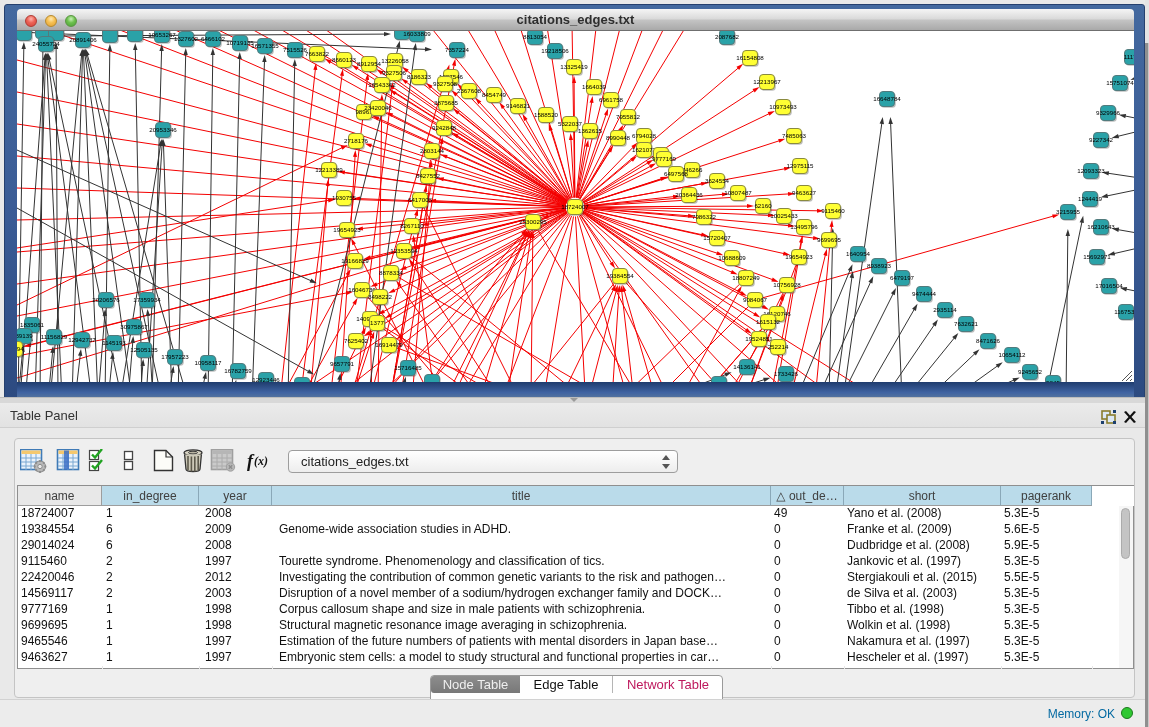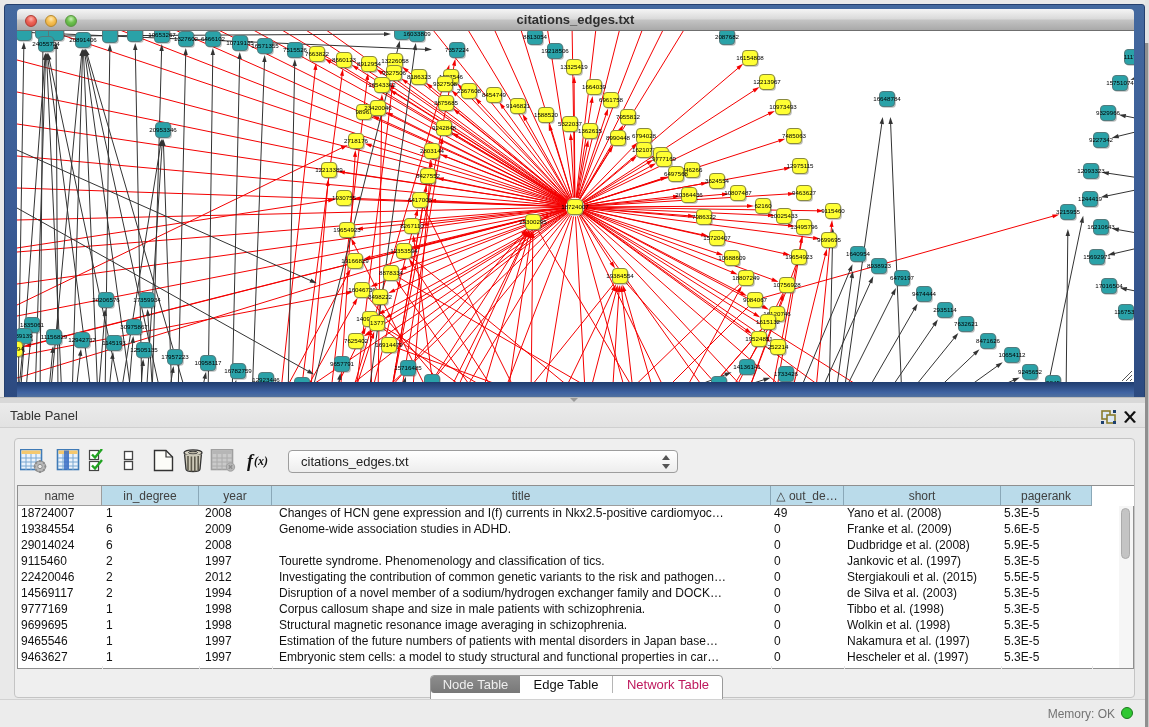--- a/index.html
+++ b/index.html
@@ -41,21 +41,21 @@
 .c6{left:986px;width:86px}
 #vsb{left:1119px;top:506px;width:14px;height:162px;background:#f6f6f6}
 #vthumb{left:1121px;top:508px;width:9px;height:51px;background:#c4c4c4;border:1px solid #ababab;border-radius:5px}
 
 #tabs{left:430px;top:675px;width:293px;height:35px;border:1px solid #9a9a9a;border-radius:4px;background:#fff;font-size:13px}
 #tabA{position:absolute;left:0;top:0;width:89px;height:17px;background:linear-gradient(180deg,#8d8d8d,#787878);border-radius:3px 0 0 3px;color:#efefef;text-align:center;line-height:17px}
 #tabB{position:absolute;left:89px;top:0;width:93px;height:17px;color:#111;text-align:center;line-height:17px;border-right:1px solid #b5b5b5}
 #tabC{position:absolute;left:182px;top:0;width:110px;height:17px;color:#be185d;text-align:center;line-height:17px}
 
 #status{left:0;top:699px;width:1145px;height:28px;background:#ececec;border-top:1px solid #d2d2d2}
-#mem{right:34px;top:707px;font-size:12px;color:#737373;position:absolute}
+#mem{right:34px;top:707px;font-size:12px;color:#0369a1;position:absolute}
 #memdot{right:16px;top:707px;width:12px;height:12px;border-radius:50%;background:#2fc832;border:1px solid #1c7a1e;position:absolute}
 </style></head><body>
 <div class="abs" id="frame"></div>
 <div class="abs" id="titlebar">
     <div id="title">citations_edges.txt</div>
   </div>
 <div class="abs tl" id="tl1"></div>
 <div class="abs tl" id="tl2"></div>
 <div class="abs tl" id="tl3"></div>
 <div class="abs" id="canvas"></div>
@@ -1016,21 +1016,20 @@
       <div style="position:absolute;left:181px;top:0;width:1px;height:163px;background:#e7e7e7"></div>
       <div style="position:absolute;left:254px;top:0;width:1px;height:163px;background:#e7e7e7"></div>
       <div style="position:absolute;left:753px;top:0;width:1px;height:163px;background:#e7e7e7"></div>
       <div style="position:absolute;left:826px;top:0;width:1px;height:163px;background:#e7e7e7"></div>
       <div style="position:absolute;left:983px;top:0;width:1px;height:163px;background:#e7e7e7"></div>
       <div style="position:absolute;left:1074px;top:0;width:1px;height:163px;background:#e7e7e7"></div>
 <div class="tr" style="top:0px">
         <div class="c c0">18724007</div>
         <div class="c c1">1</div>
         <div class="c c2">2008</div>
-        <div class="c c3">Changes of HCN gene expression and I(f) currents in Nkx2.5-positive cardiomyoc…</div>
         <div class="c c4">49</div>
         <div class="c c5">Yano et al. (2008)</div>
         <div class="c c6">5.3E-5</div>
       </div>
       <div class="tr" style="top:16px">
         <div class="c c0">19384554</div>
         <div class="c c1">6</div>
         <div class="c c2">2009</div>
         <div class="c c3">Genome-wide association studies in ADHD.</div>
         <div class="c c4">0</div>
@@ -1059,21 +1058,21 @@
         <div class="c c1">2</div>
         <div class="c c2">2012</div>
         <div class="c c3">Investigating the contribution of common genetic variants to the risk and pathogen…</div>
         <div class="c c4">0</div>
         <div class="c c5">Stergiakouli et al. (2015)</div>
         <div class="c c6">5.5E-5</div>
       </div>
       <div class="tr" style="top:80px">
         <div class="c c0">14569117</div>
         <div class="c c1">2</div>
-        <div class="c c2">1994</div>
+        <div class="c c2">2003</div>
         <div class="c c3">Disruption of a novel member of a sodium/hydrogen exchanger family and DOCK…</div>
         <div class="c c4">0</div>
         <div class="c c5">de Silva et al. (2003)</div>
         <div class="c c6">5.3E-5</div>
       </div>
       <div class="tr" style="top:96px">
         <div class="c c0">9777169</div>
         <div class="c c1">1</div>
         <div class="c c2">1998</div>
         <div class="c c3">Corpus callosum shape and size in male patients with schizophrenia.</div>

